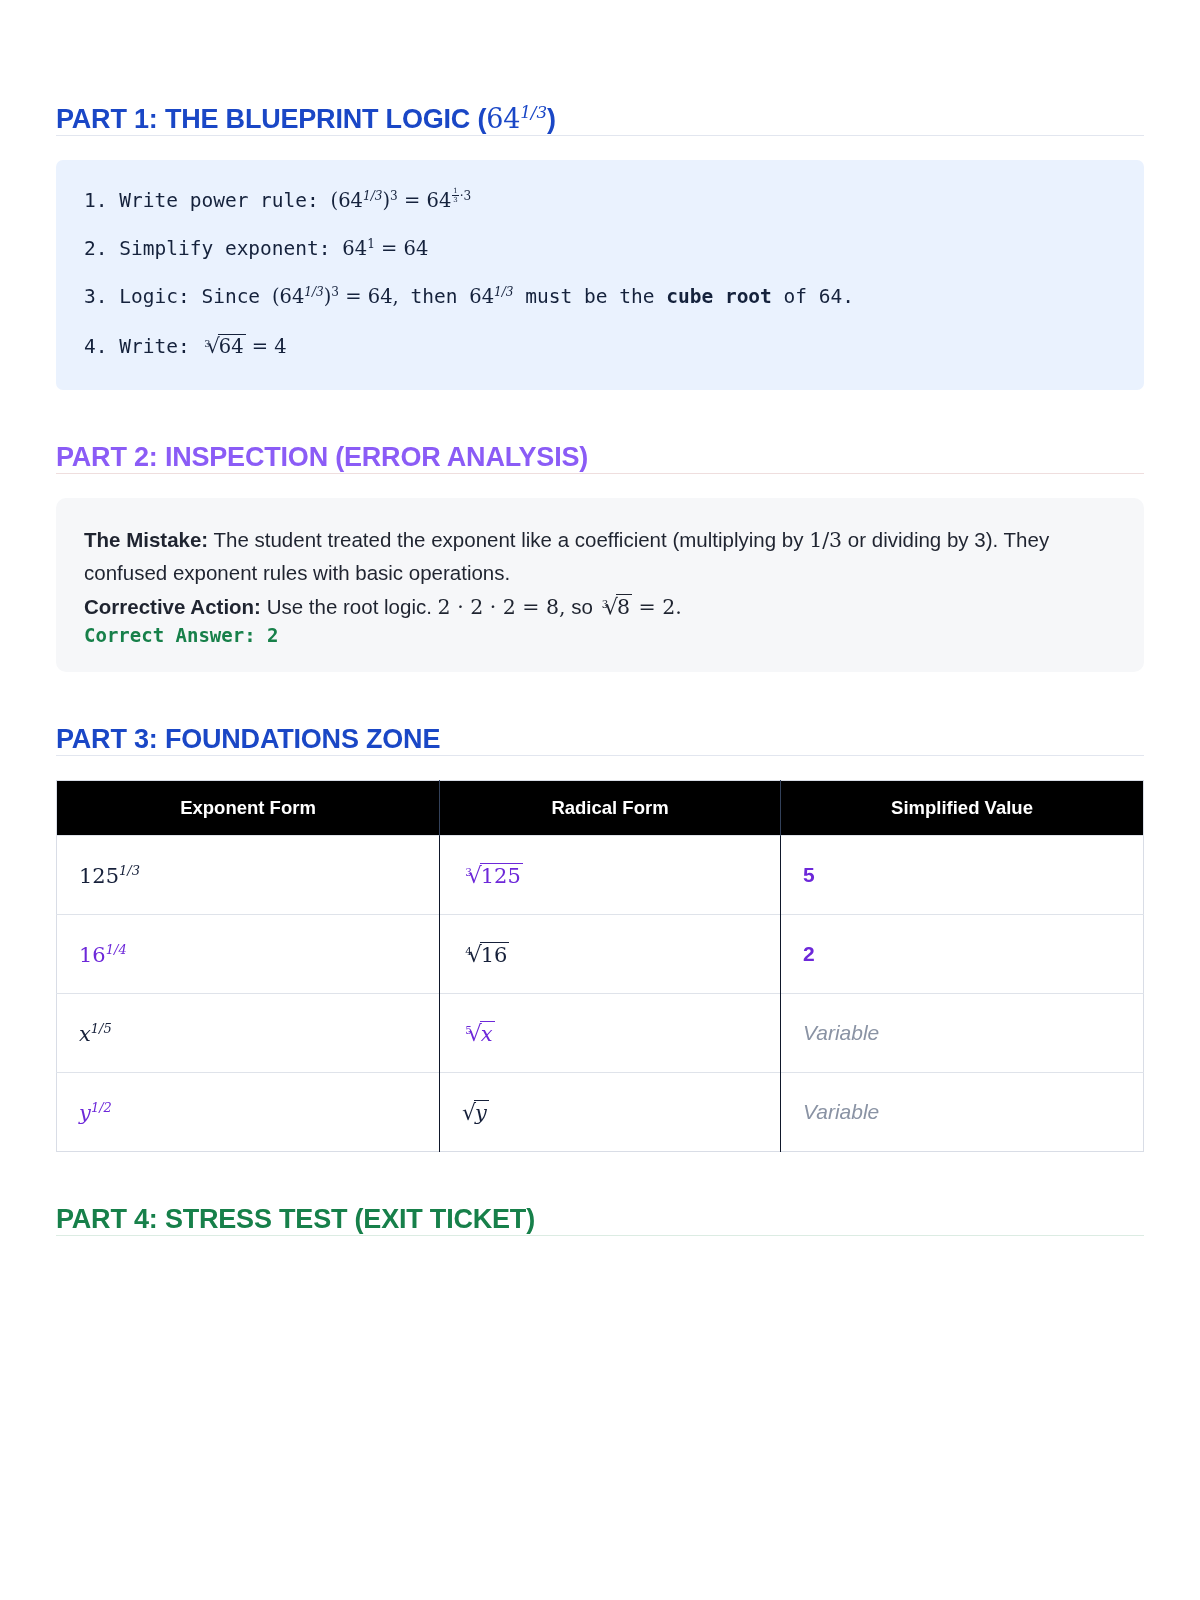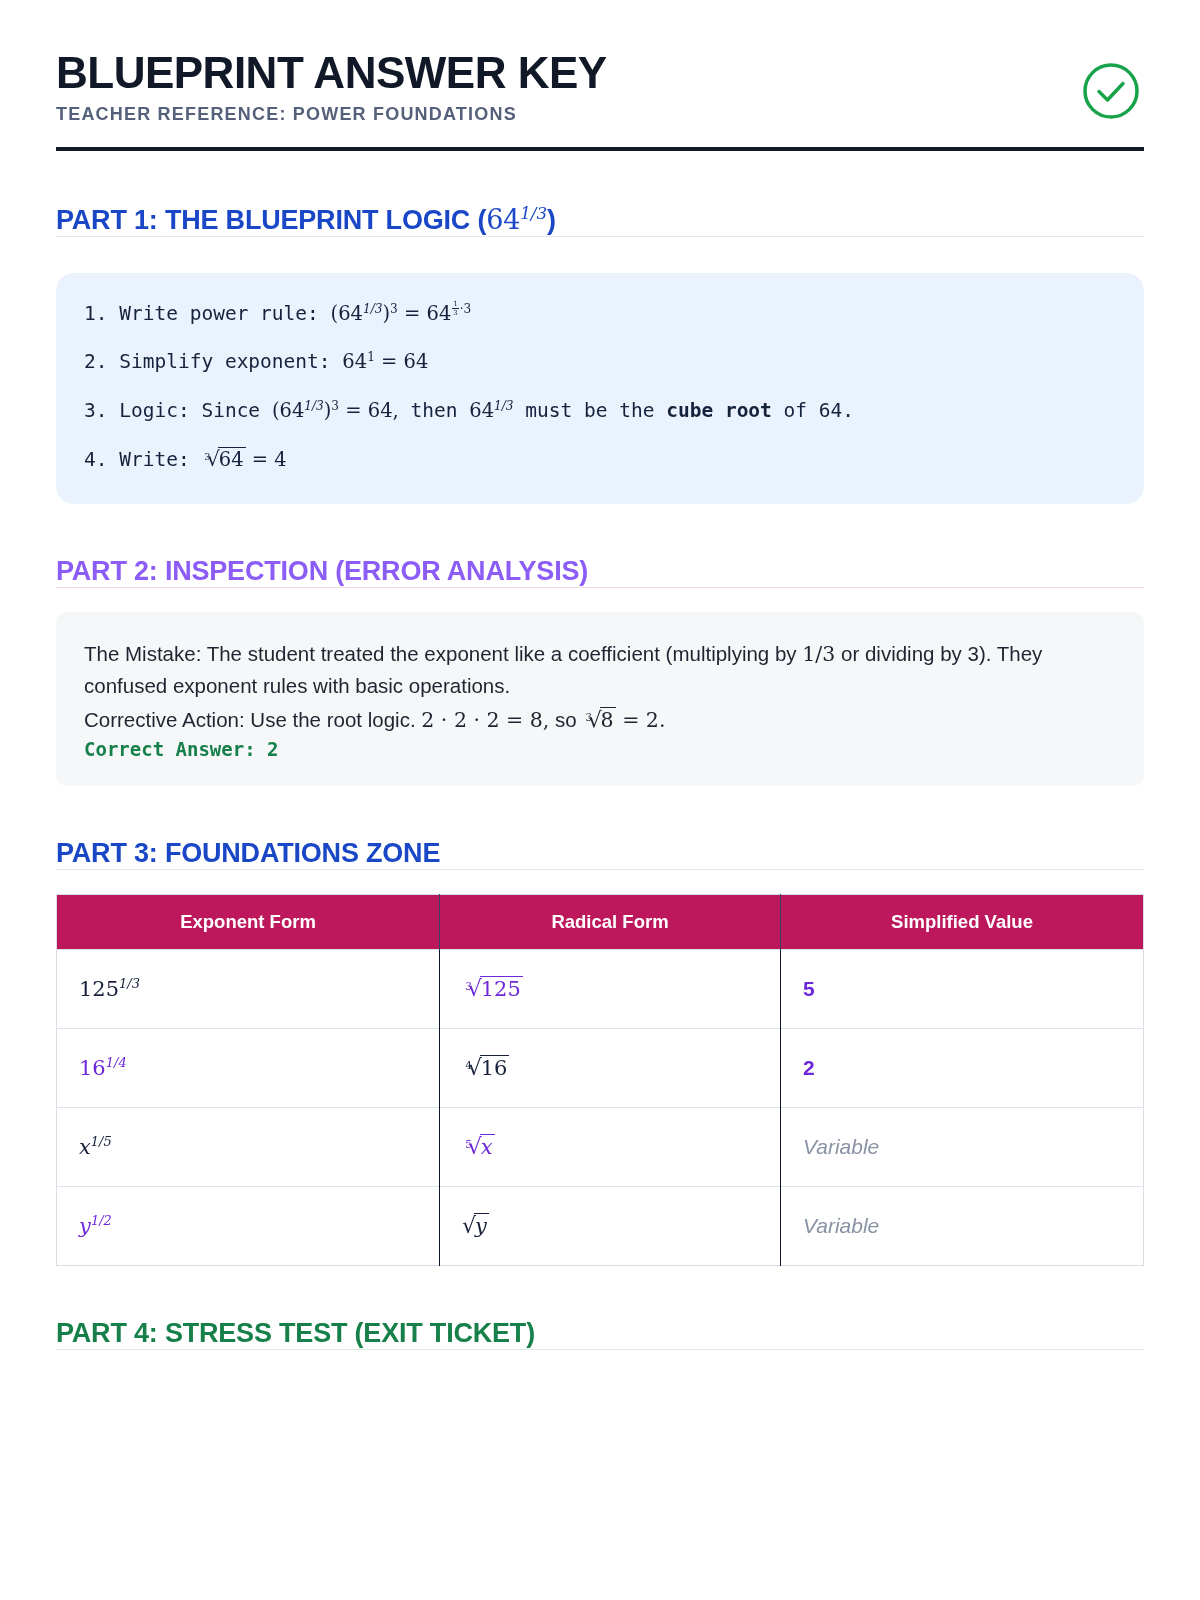--- a/index.html
+++ b/index.html
@@ -107,23 +107,23 @@
   }
   .rad .sign { font-size: 1.05em; }
   .rad .body {
     border-top: 1px solid currentColor;
     padding: 0 2px 0 1px;
     margin-left: -2px;
   }
 
   
   .logic-box {
-    margin-top: 36px;
+    margin-top: 24px;
     background: #eaf2fe;
-    border-radius: 18px;
+    border-radius: 7px;
     padding: 26px 28px 28px 28px;
   }
   .logic-step {
     font-family: "DejaVu Sans Mono", monospace;
     font-size: 19.5px;
     color: #15223c;
     line-height: 1.55;
     margin-bottom: 18px;
   }
   .logic-step:last-child { margin-bottom: 0; }
@@ -135,38 +135,38 @@
     background: #f6f7f9;
     border-radius: 10px;
     padding: 26px 28px 26px 28px;
   }
   .error-text {
     font-size: 20.5px;
     line-height: 1.6;
     color: #1f2430;
     margin: 0;
   }
-  .error-text b { font-weight: 400; }
+  .error-text b { font-weight: 700; }
   .correct-answer {
     font-family: "DejaVu Sans Mono", monospace;
     font-size: 19px;
     font-weight: 700;
     color: #17804a;
   }
 
   
   .zone-table {
     margin-top: 24px;
     width: 1088px;
     border-collapse: collapse;
     border: 1px solid #d9dde6;
     table-layout: fixed;
   }
   .zone-table thead th {
-    background: #be185d;
+    background: #000000;
     color: #ffffff;
     font-size: 18.5px;
     font-weight: 700;
     padding: 16px 10px;
     text-align: center;
     border-right: 1px solid #2c3purple;
   }
   .zone-table thead th + th { border-left: 1px solid #33415a; }
   .zone-table tbody td {
     border-top: 1px solid #dfe3ea;
@@ -186,31 +186,20 @@
     color: #8a93a4;
     font-size: 19px;
     font-family: "Liberation Sans", sans-serif;
   }
 </style>
 </head>
 <body>
 
 <div class="page">
 
-  <div class="header">
-    <h1 class="doc-title">BLUEPRINT ANSWER KEY</h1>
-    <p class="doc-subtitle">TEACHER REFERENCE: POWER FOUNDATIONS</p>
-    <span class="check-badge">
-      <svg width="58" height="58" viewBox="0 0 58 58">
-        <circle cx="29" cy="29" r="26" fill="none" stroke="#16a34a" stroke-width="3.5"></circle>
-        <path d="M17 29.5 L25.5 38 L41 21.5" fill="none" stroke="#16a34a" stroke-width="3.5" stroke-linecap="round" stroke-linejoin="round"></path>
-      </svg>
-    </span>
-    <div class="header-rule"></div>
-  </div>
 
   <h2 class="section-heading blue">
     <span>PART 1: THE BLUEPRINT LOGIC (</span><span class="mathr">64<sup class="ex"><span class="mathi">1/3</span></sup></span><span>)</span>
   </h2>
 
   <div class="logic-box">
 
     <div class="logic-step">
       <span>1.</span>
       <span>Write power rule:</span>

